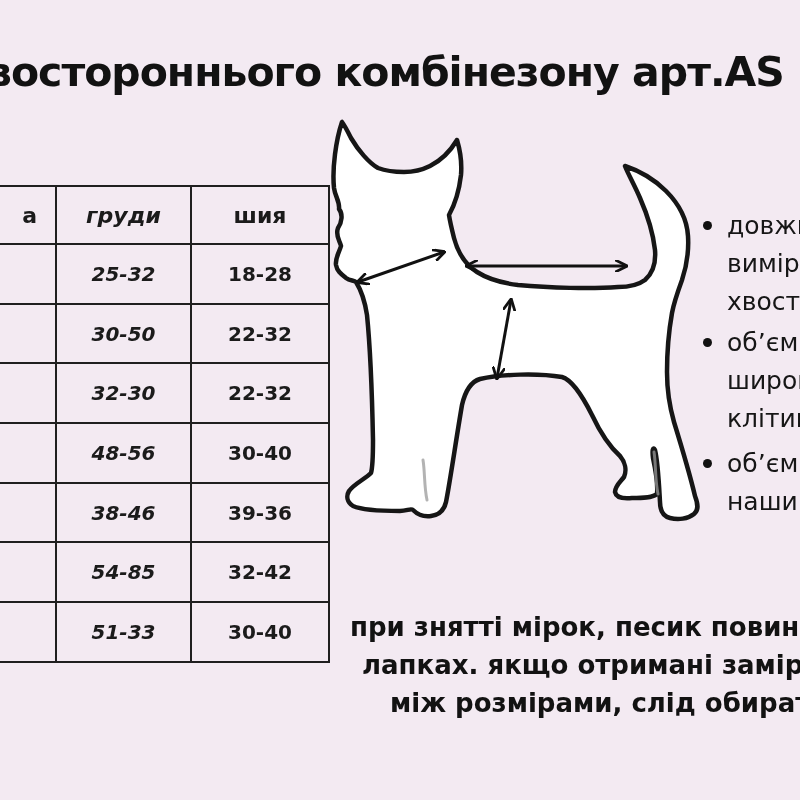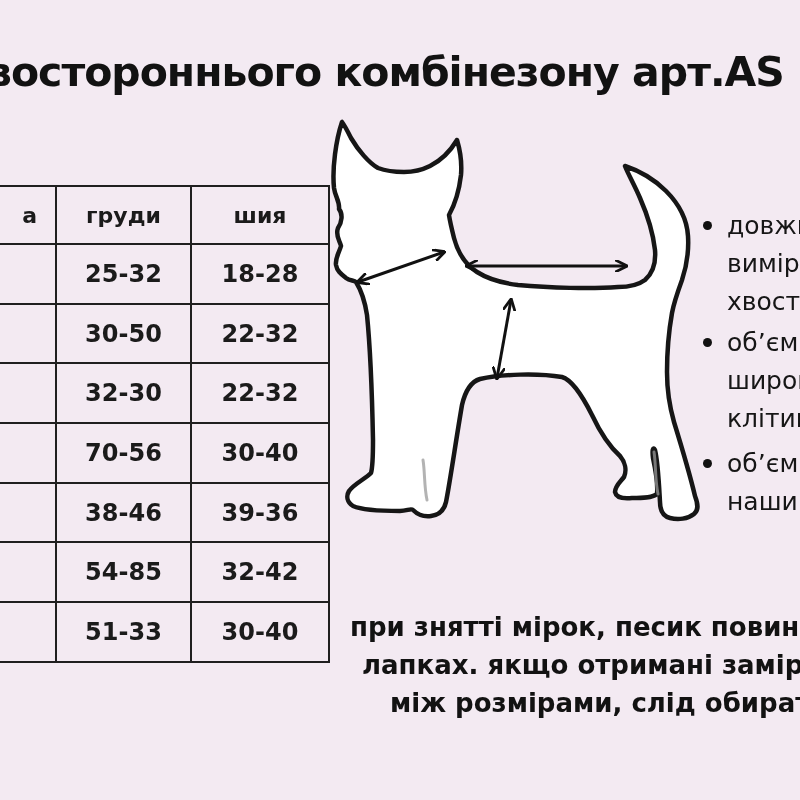--- a/index.html
+++ b/index.html
@@ -18,28 +18,28 @@
     white-space:nowrap;color:#121212;
   }
   
   table.size{
     position:absolute;left:-82px;top:185px;
     border-collapse:collapse;table-layout:fixed;
   }
   table.size td{
     border:2px solid #1f1f1f;
     text-align:center;vertical-align:middle;
-    font-weight:700;font-size:24px;color:#1b1b1b;
+    font-weight:700;font-size:20px;color:#1b1b1b;
     padding:0;
   }
   table.size tr.hr{height:58px;}
   table.size tr.dr{height:59.7px;}
   table.size tr.hr td{font-size:22px;}
   td.c1{width:117px;}
-  td.c2{width:133px;}
+  td.c2{width:133px;font-style:italic;}
   td.c3{width:136px;}
   td.c1.hcell{text-align:right;padding-right:18px;}
   
   .dogwrap{position:absolute;left:310px;top:110px;width:400px;height:440px;}
   
   .bullet-item{
     position:absolute;left:700px;width:140px;padding-left:27px;
     font-size:25px;font-weight:500;line-height:38px;color:#161616;
   }
   .bullet-item::before{
@@ -81,21 +81,21 @@
       <td class="c2">30-50</td>
       <td class="c3">22-32</td>
     </tr>
     <tr class="dr">
       <td class="c1"></td>
       <td class="c2">32-30</td>
       <td class="c3">22-32</td>
     </tr>
     <tr class="dr">
       <td class="c1"></td>
-      <td class="c2">70-56</td>
+      <td class="c2">48-56</td>
       <td class="c3">30-40</td>
     </tr>
     <tr class="dr">
       <td class="c1"></td>
       <td class="c2">38-46</td>
       <td class="c3">39-36</td>
     </tr>
     <tr class="dr">
       <td class="c1"></td>
       <td class="c2">54-85</td>

